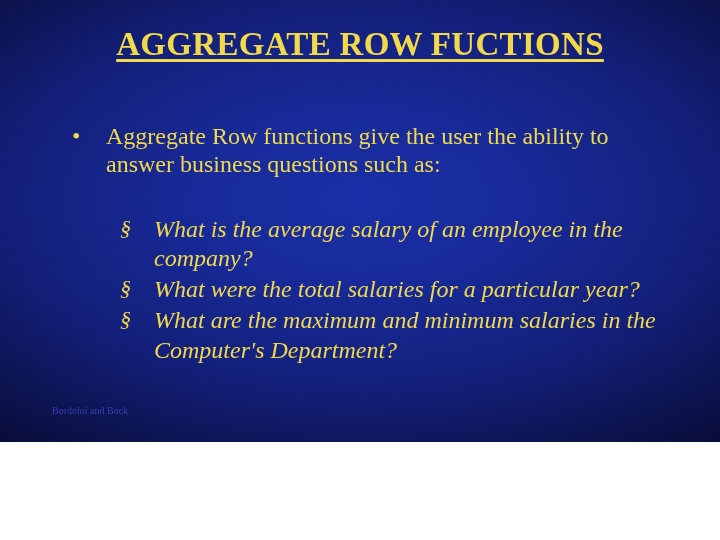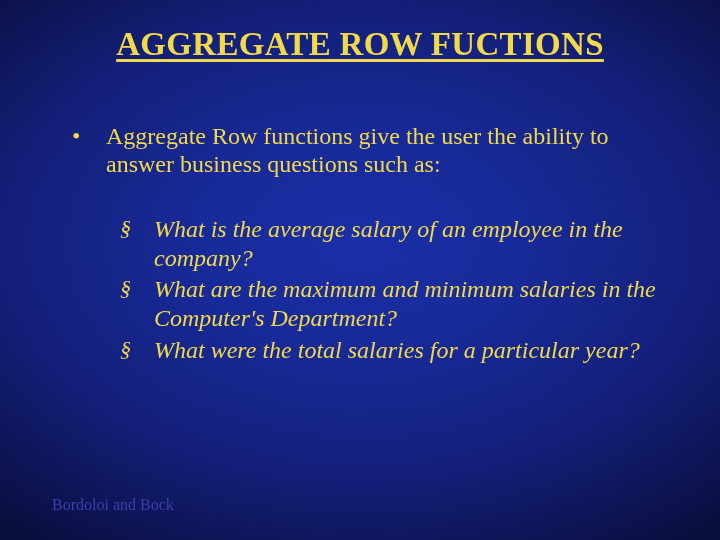--- a/index.html
+++ b/index.html
@@ -5,21 +5,21 @@
   html, body {
     margin: 0;
     padding: 0;
     width: 720px;
     height: 540px;
     overflow: hidden;
     font-family: "Times New Roman", Times, serif;
   }
   .slide {
     width: 720px;
-    height: 540px;
+    height: 442px;
     background: radial-gradient(ellipse 90% 80% at 50% 45%,
                 #1a2fa8 0%,
                 #182a99 25%,
                 #131f78 55%,
                 #0b1148 80%,
                 #050722 100%);
     position: relative;
     box-sizing: border-box;
   }
   .title {
@@ -81,21 +81,21 @@
   }
   .sub-text {
     flex: 1 1 auto;
     font-size: 24px;
     line-height: 1.22;
   }
   .footer {
     position: absolute;
     left: 52px;
     bottom: 26px;
-    font-size: 16px;
+    font-size: 10px;
     color: #3a3fae;
     font-family: "Times New Roman", Times, serif;
   }
 </style>
 </head>
 <body>
 
 <div class="slide">
 
   <div class="title">AGGREGATE ROW FUCTIONS</div>
@@ -106,23 +106,23 @@
       <div class="bullet-text">Aggregate Row functions give the user the ability to answer business questions such as:</div>
     </div>
 
     <div class="sub-list">
       <div class="sub-row">
         <div class="sub-mark"></div>
         <div class="sub-text">What is the average salary of  an employee in the company?</div>
       </div>
       <div class="sub-row">
         <div class="sub-mark"></div>
-        <div class="sub-text">What are the maximum and minimum salaries in the Computer's Department?</div>
+        <div class="sub-text">What were the total salaries for a particular year?</div>
       </div>
       <div class="sub-row">
         <div class="sub-mark"></div>
-        <div class="sub-text">What were the total salaries for a particular year?</div>
+        <div class="sub-text">What are the maximum and minimum salaries in the Computer's Department?</div>
       </div>
     </div>
   </div>
 
   <div class="footer">Bordoloi and Bock</div>
 </div>
 
 </body></html>

